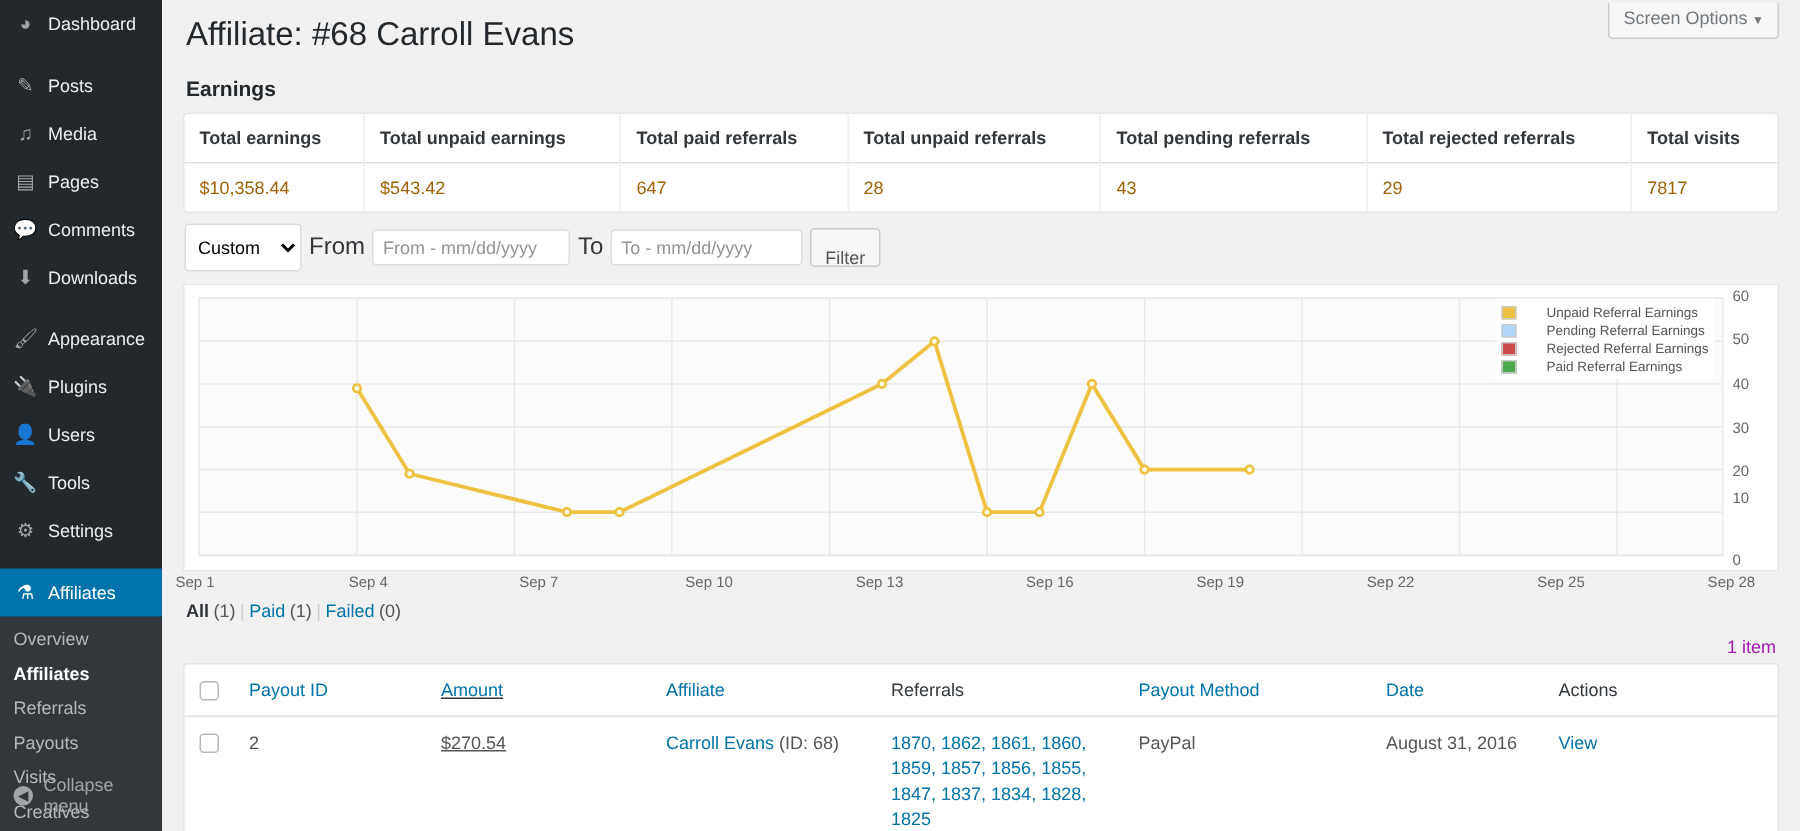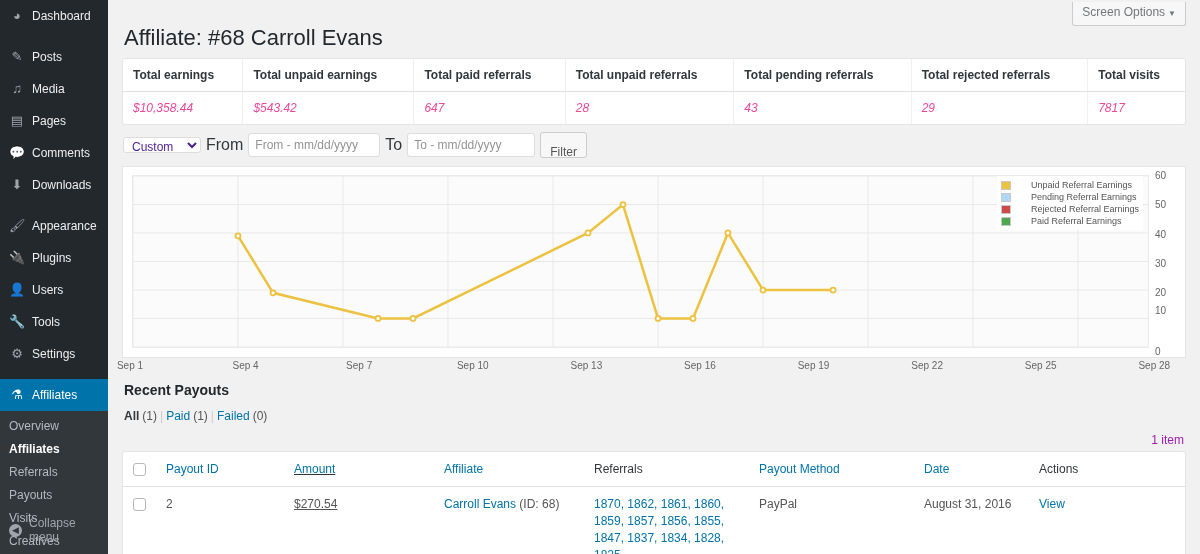--- a/index.html
+++ b/index.html
@@ -43,35 +43,35 @@
 
   
   #main { flex:1; position:relative; padding:0 14px 0 14px; background:#f1f1f1; overflow:hidden; }
   #screen-options {
     position:absolute; top:2px; right:14px;
     background:#f7f7f7; border:1px solid #ccc; border-top:none;
     border-radius:0 0 3px 3px; padding:3px 9px 4px 9px;
     font-size:12px; color:#72777c; cursor:pointer; line-height:14px;
   }
   #screen-options .caret { font-size:8px; margin-left:3px; }
-  h1#page-title { font-size:22px; font-weight:400; color:#23282d; margin:0; padding:24px 0 6px 2px; line-height:28px; }
+  h1#page-title { font-size:22px; font-weight:400; color:#23282d; margin:0; padding:9px 0 6px 2px; line-height:28px; }
   h2.section { font-size:14px; font-weight:bold; color:#23282d; margin:0; padding:8px 0 8px 2px; }
 
   
   table.wp { border-collapse:separate; border-spacing:0; width:100%; background:#fff;
              border:1px solid #e5e5e5; border-radius:3px; font-size:12px; }
   table.wp th { text-align:left; font-weight:bold; color:#32373c; padding:9px 10px; border-bottom:1px solid #e1e1e1; }
-  table.wp td { padding:9px 10px; color:#ec4899;font-style:italic; }
+  table.wp td { padding:9px 10px; color:#a16207; }
   table.wp th + th, table.wp td + td { border-left:1px solid #f0f0f0; }
 
   
   #filter-bar { display:flex; align-items:center; gap:5px; padding:7px 0 8px 1px; }
   select.wpsel {
-    font-family:"Liberation Sans", sans-serif; font-size:12px; color:#4c1d95;
-    height:16px; width:78px; padding:1px 2px 1px 4px;
+    font-family:"Liberation Sans", sans-serif; font-size:12px; color:#000000;
+    height:32px; width:78px; padding:1px 2px 1px 4px;
     border:1px solid #ddd; border-radius:3px; background:#fff;
   }
   .flabel { font-size:16px; font-weight:normal; color:#32373c; }
   input.wpin {
     font-family:"Liberation Sans", sans-serif; font-size:12px; color:#32373c;
     height:24px; border:1px solid #ddd; border-radius:3px; background:#fff; padding:1px 6px;
   }
   input.wpin::placeholder { color:#949494; }
   #from-date { width:132px; }
   #to-date { width:128px; }
@@ -192,20 +192,21 @@
   </div>
 
   <div id="main">
 
     <div id="screen-options">
       <span>Screen Options</span><span class="caret">▼</span>
     </div>
 
     <h1 id="page-title">Affiliate: #68 Carroll Evans</h1>
 
+    <h2 class="section">Earnings</h2>
 
     <table class="wp">
       <thead>
           <tr id="earn-head">
             <th>Total earnings</th>
             <th>Total unpaid earnings</th>
             <th>Total paid referrals</th>
             <th>Total unpaid referrals</th>
             <th>Total pending referrals</th>
             <th>Total rejected referrals</th>
@@ -302,21 +303,20 @@
         <span style="left: 237.172px;">Sep 7</span>
         <span style="left: 350.759px;">Sep 10</span>
         <span style="left: 464.345px;">Sep 13</span>
         <span style="left: 577.931px;">Sep 16</span>
         <span style="left: 691.517px;">Sep 19</span>
         <span style="left: 805.103px;">Sep 22</span>
         <span style="left: 918.69px;">Sep 25</span>
         <span style="left: 1032.28px;">Sep 28</span>
       </div>
 
-    <h2 class="section">Recent Payouts</h2>
 
     <div class="views" id="views"><a class="cur">All</a><span style="margin-left: 3px;">(1)</span><span class="sepb">|</span><a>Paid</a><span style="margin-left: 3px;">(1)</span><span class="sepb">|</span><a>Failed</a><span style="margin-left: 3px;">(0)</span></div>
 
     <div class="count-row">1 item</div>
 
     <table class="list">
       <thead>
           <tr id="pay-head">
             <th class="col-cb"><span class="cb"></span></th>
             <th class="col-id"><a>Payout ID</a></th>

